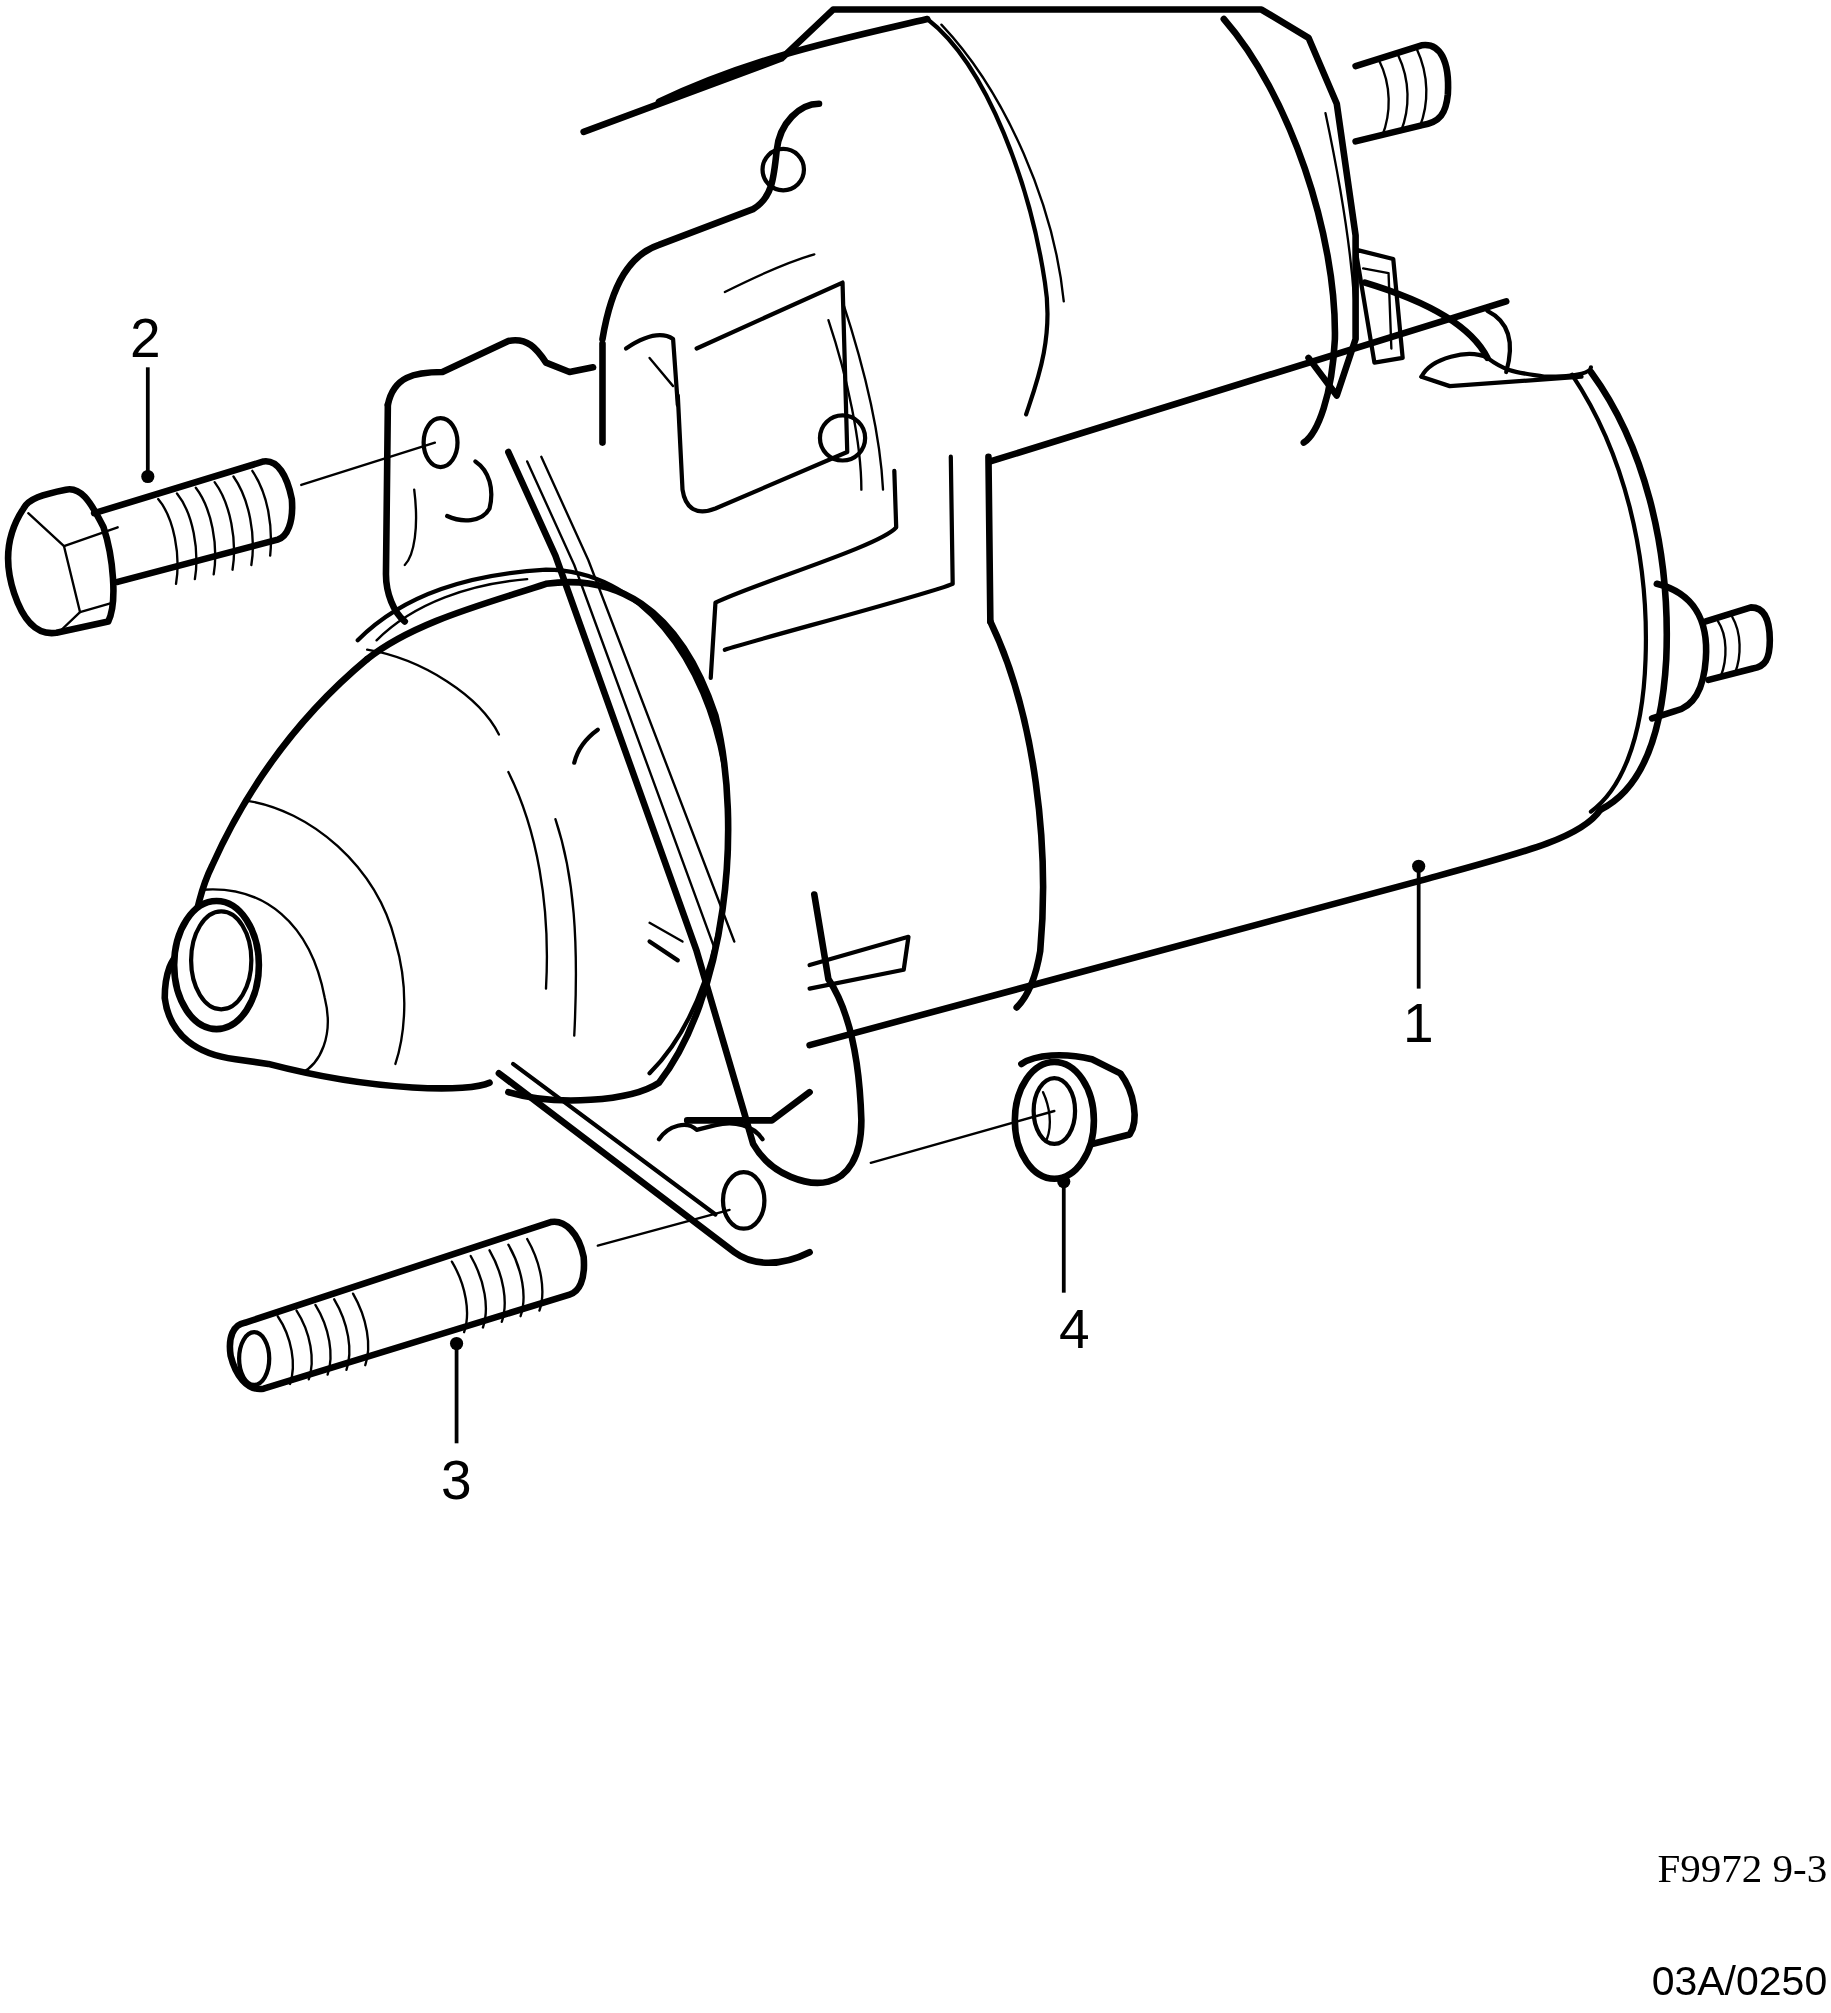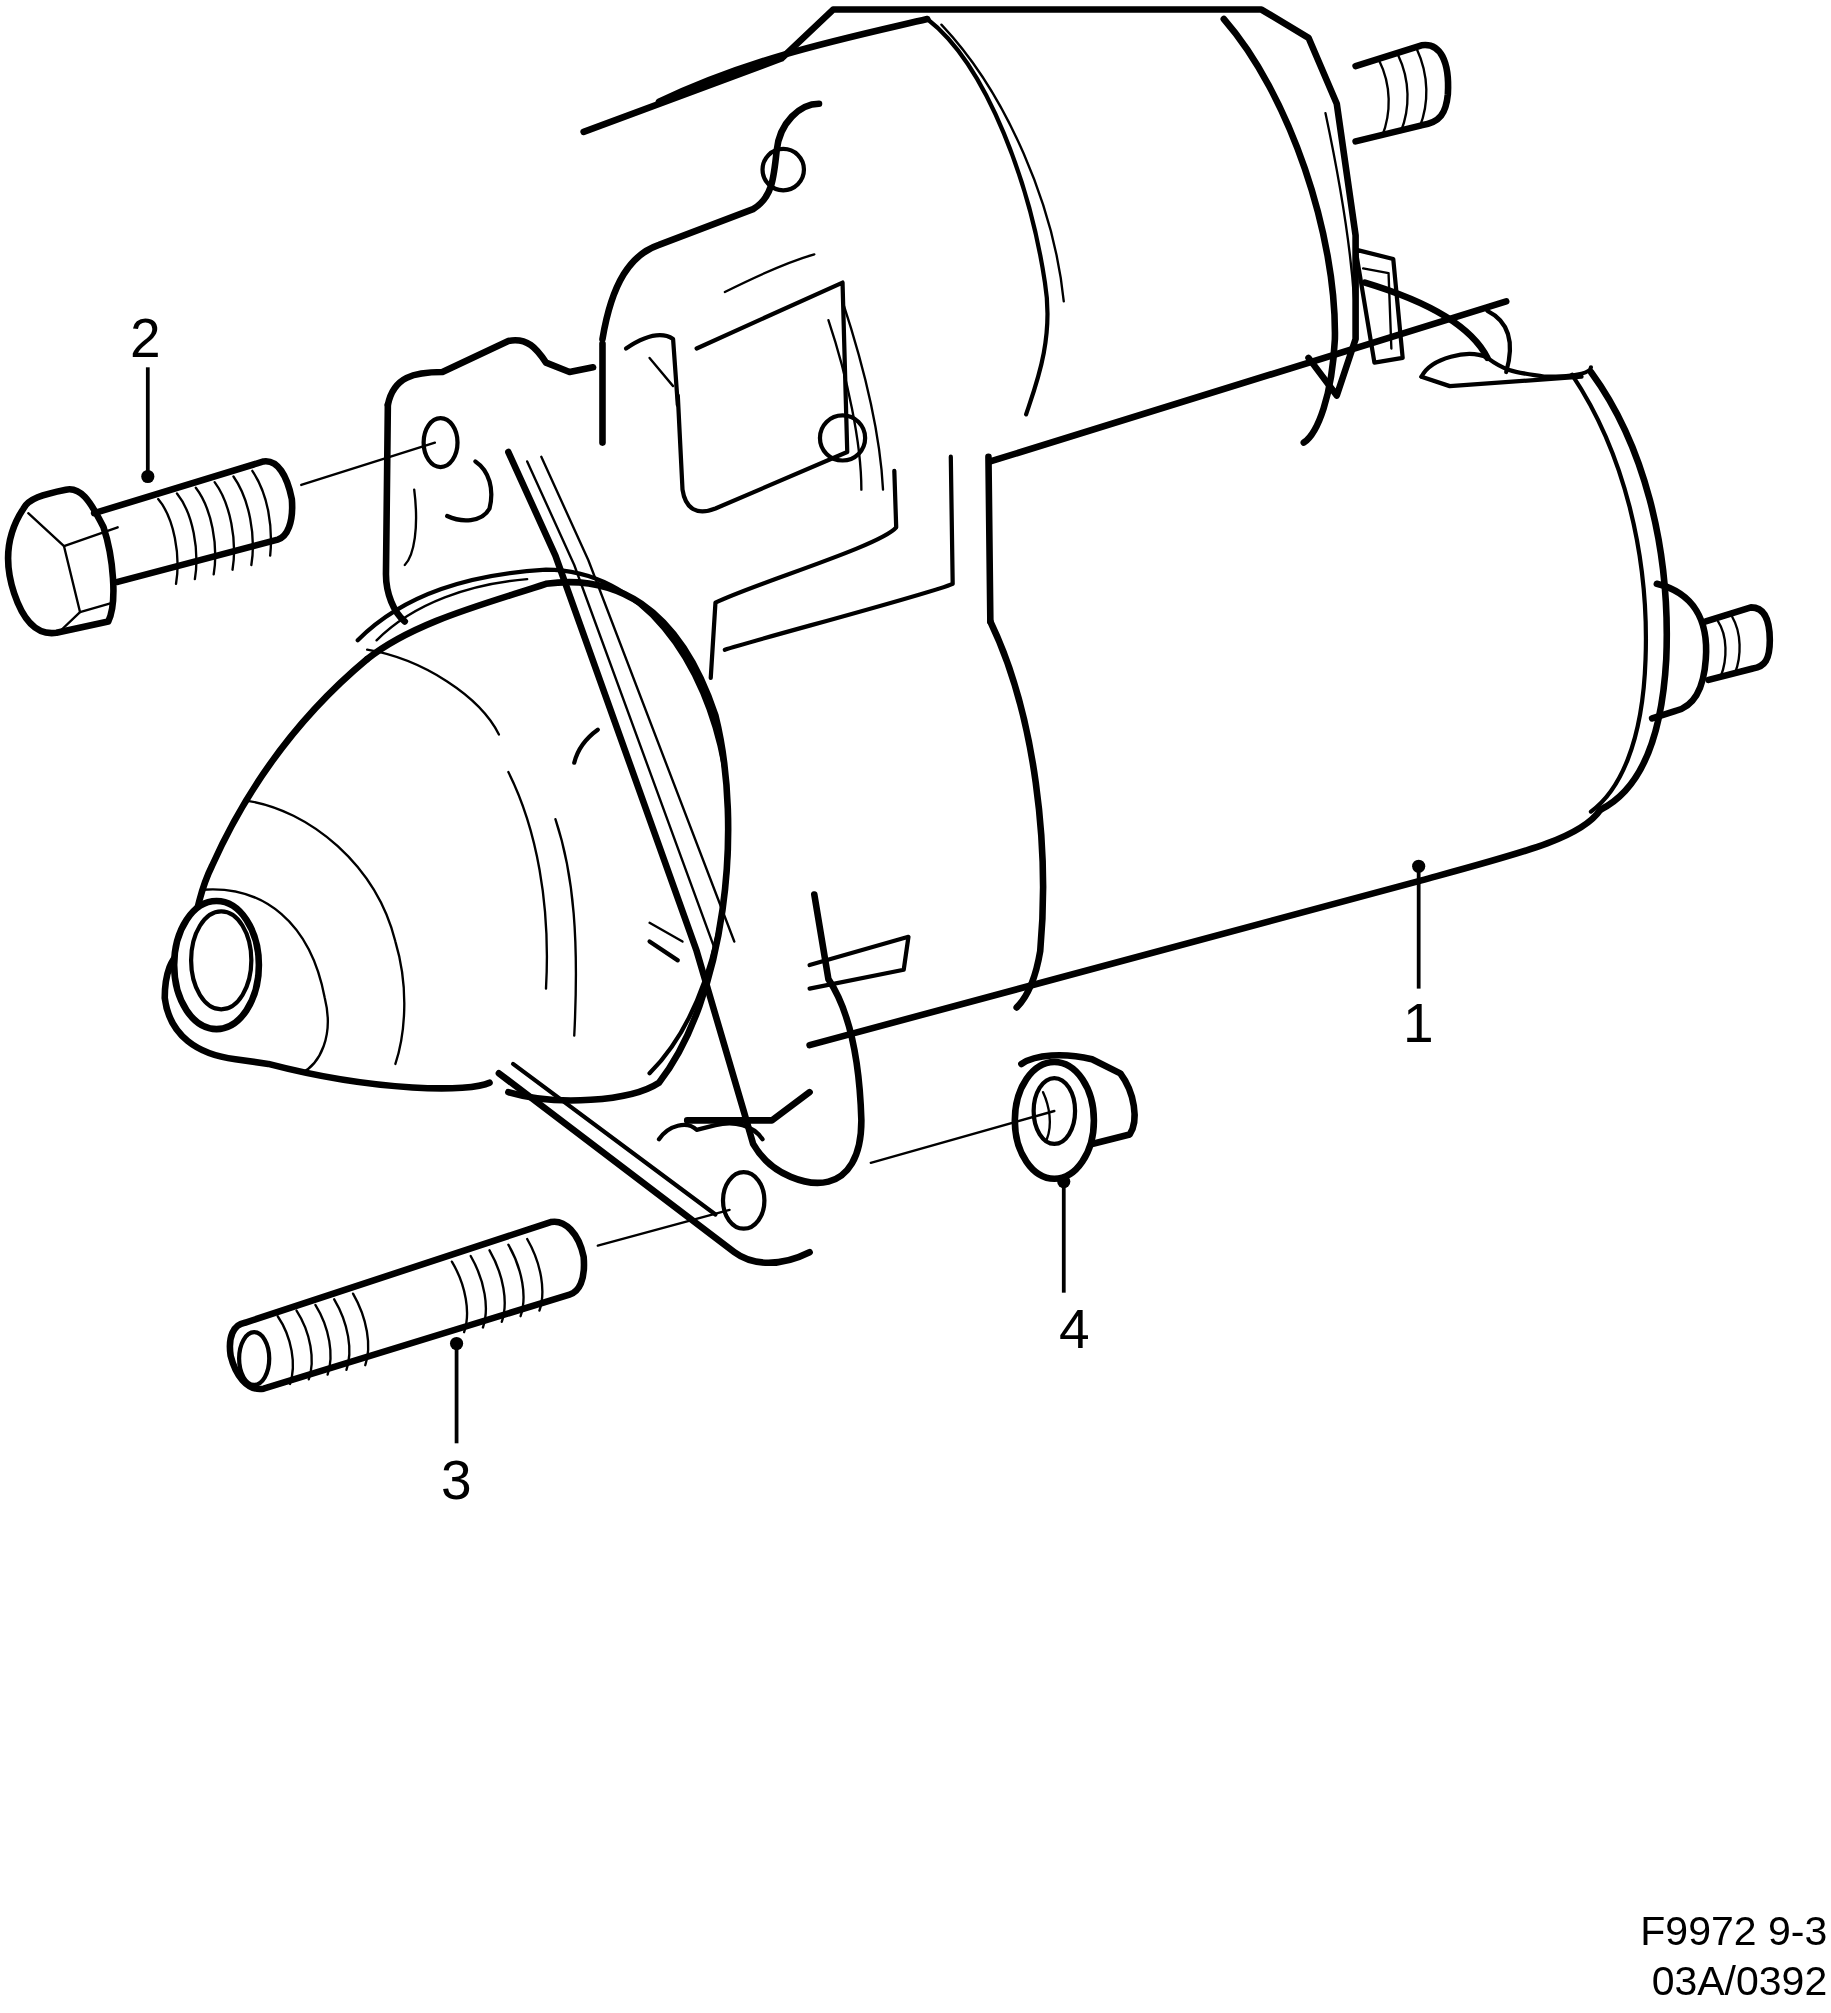--- a/index.html
+++ b/index.html
@@ -161,15 +161,15 @@
     <circle cx="1130" cy="1255" r="7" fill="#000"></circle>
     <line x1="1130" y1="1255" x2="1130" y2="1373" stroke="#000" stroke-width="4"></line>
   </g>
 </svg>
 
 <div class="callout" style="left:130px; top:311px;">2</div>
 <div class="callout" style="left:1403px; top:996px;">1</div>
 <div class="callout" style="left:441px; top:1453px;">3</div>
 <div class="callout" style="left:1059px; top:1302px;">4</div>
 
-<div class="caption" style="top:1911px;">F9972 9-3</div>
-<div class="caption" style="top:1961px;">03A/0392</div>
+<div class="caption" style="top:1848px;font-family:Liberation Serif, serif;">F9972 9-3</div>
+<div class="caption" style="top:1961px;">03A/0250</div>
 
 
 </body></html>

